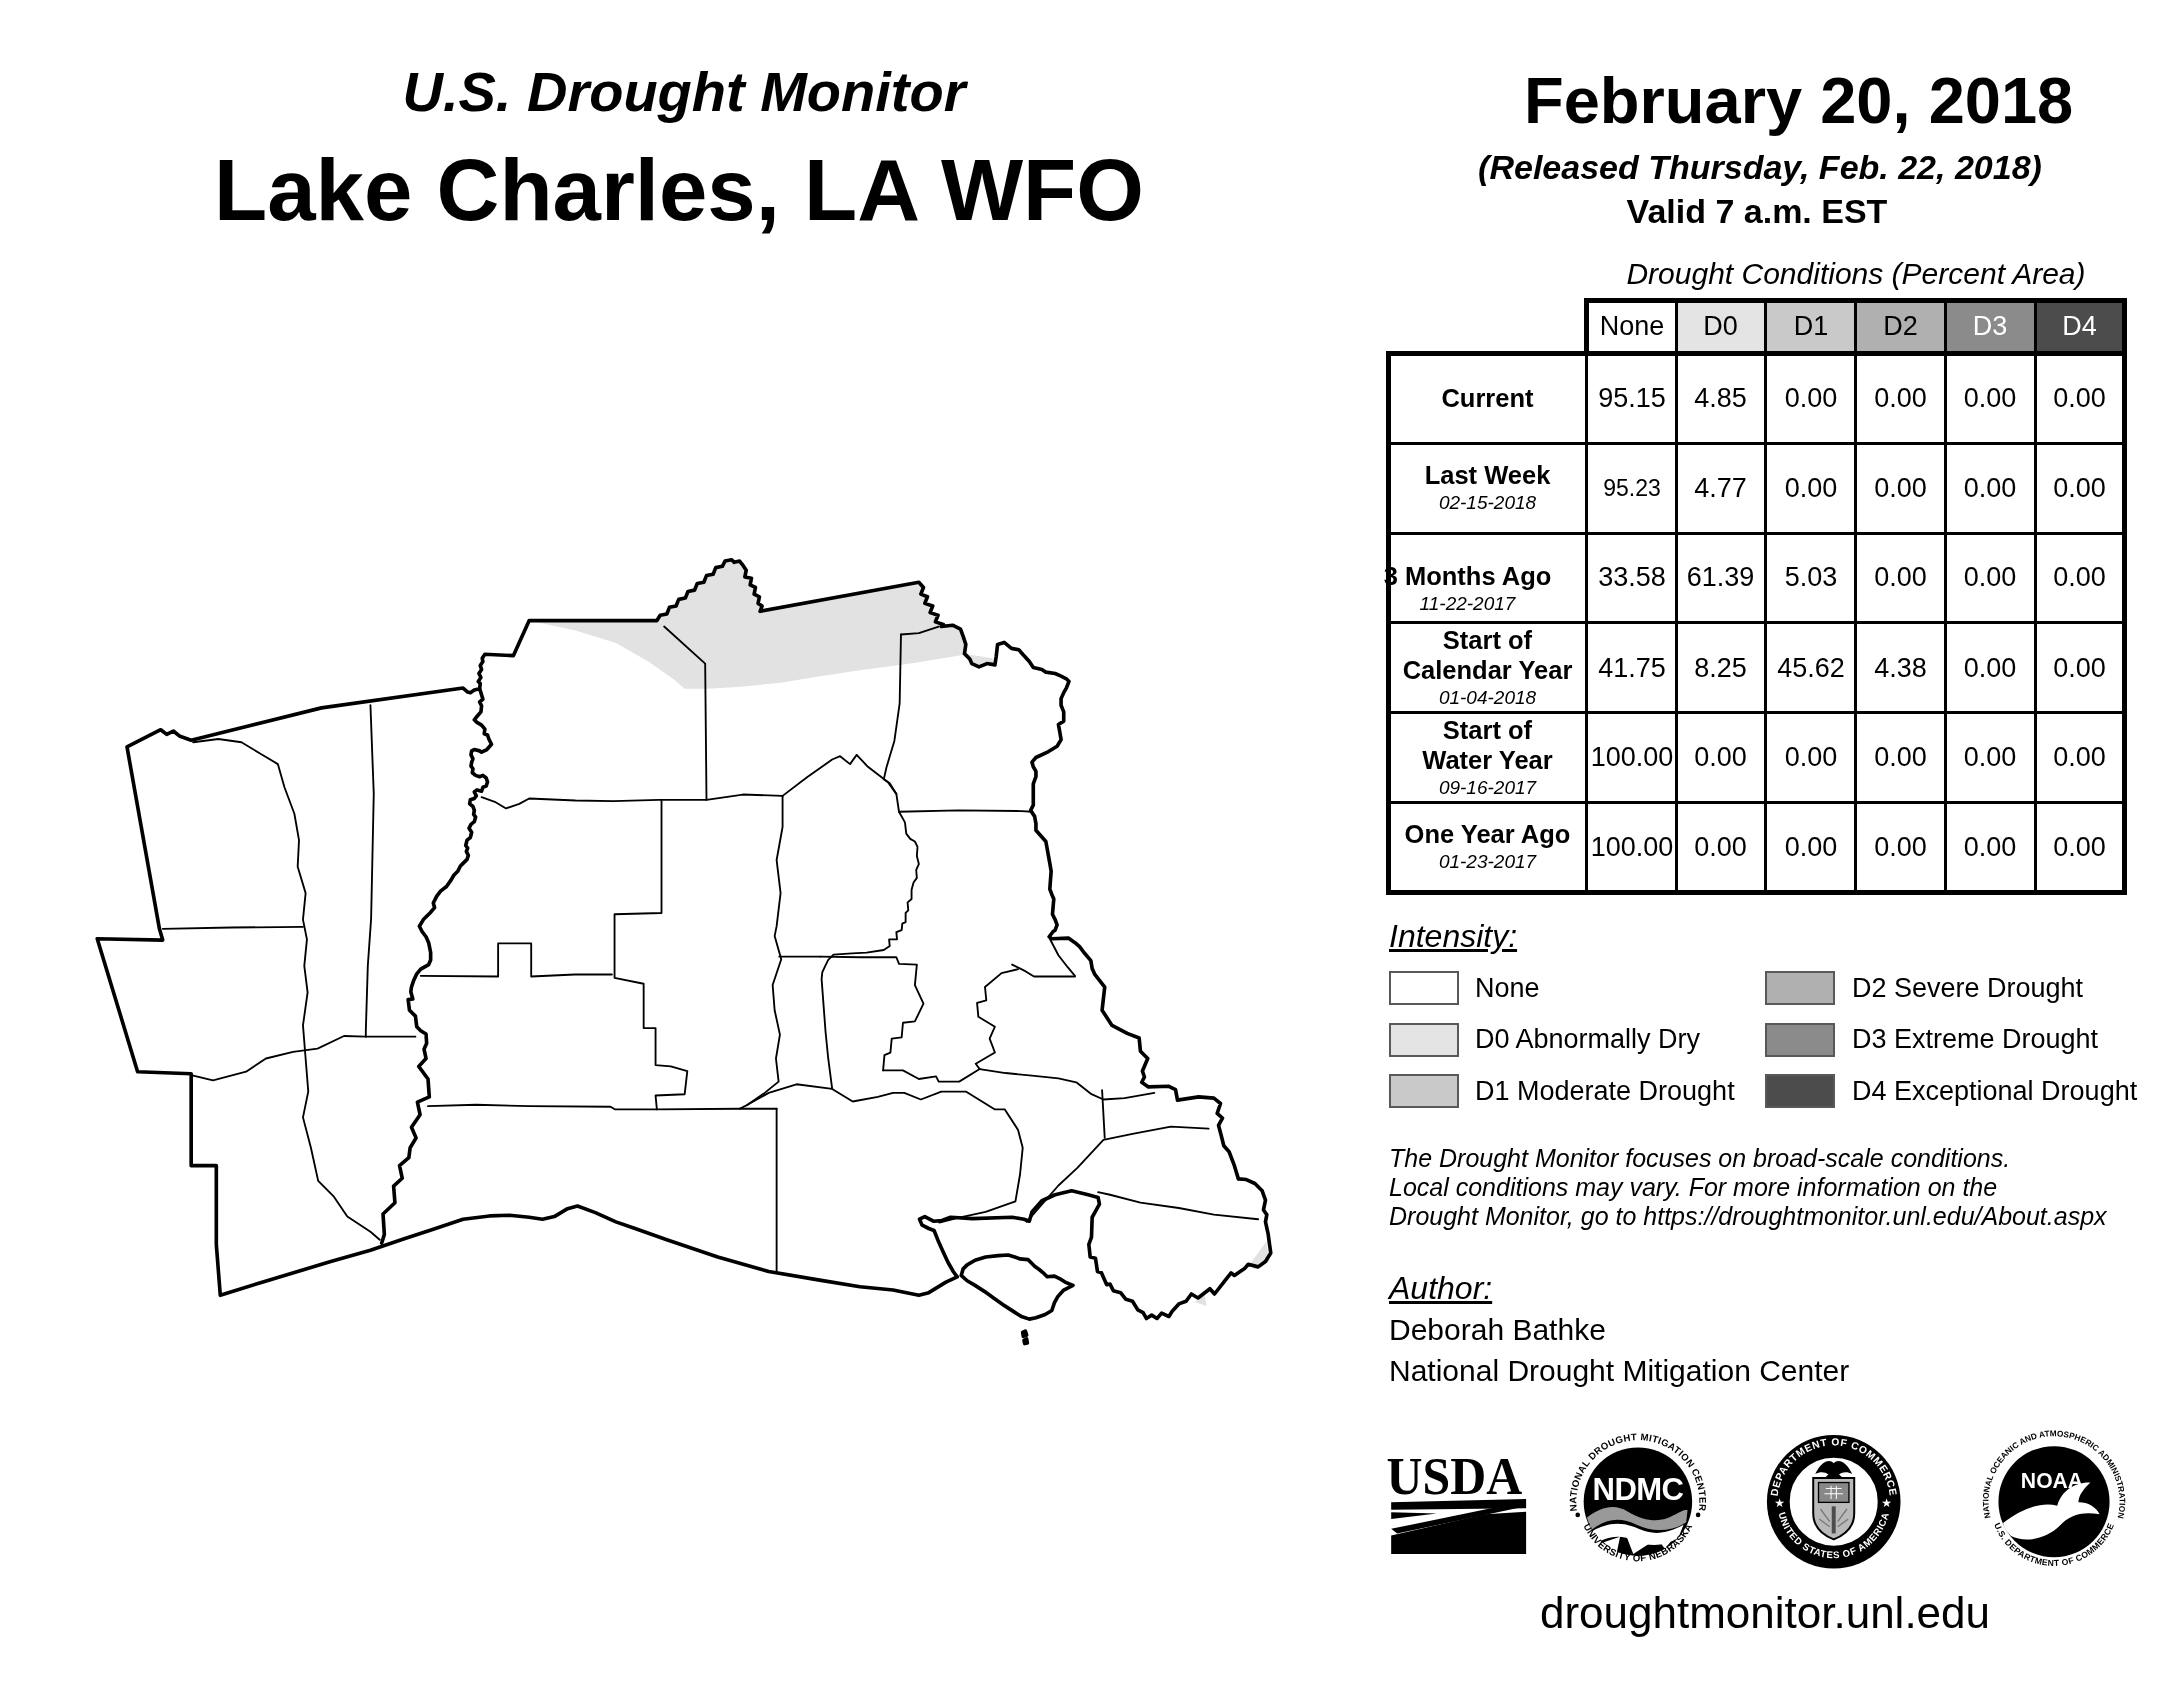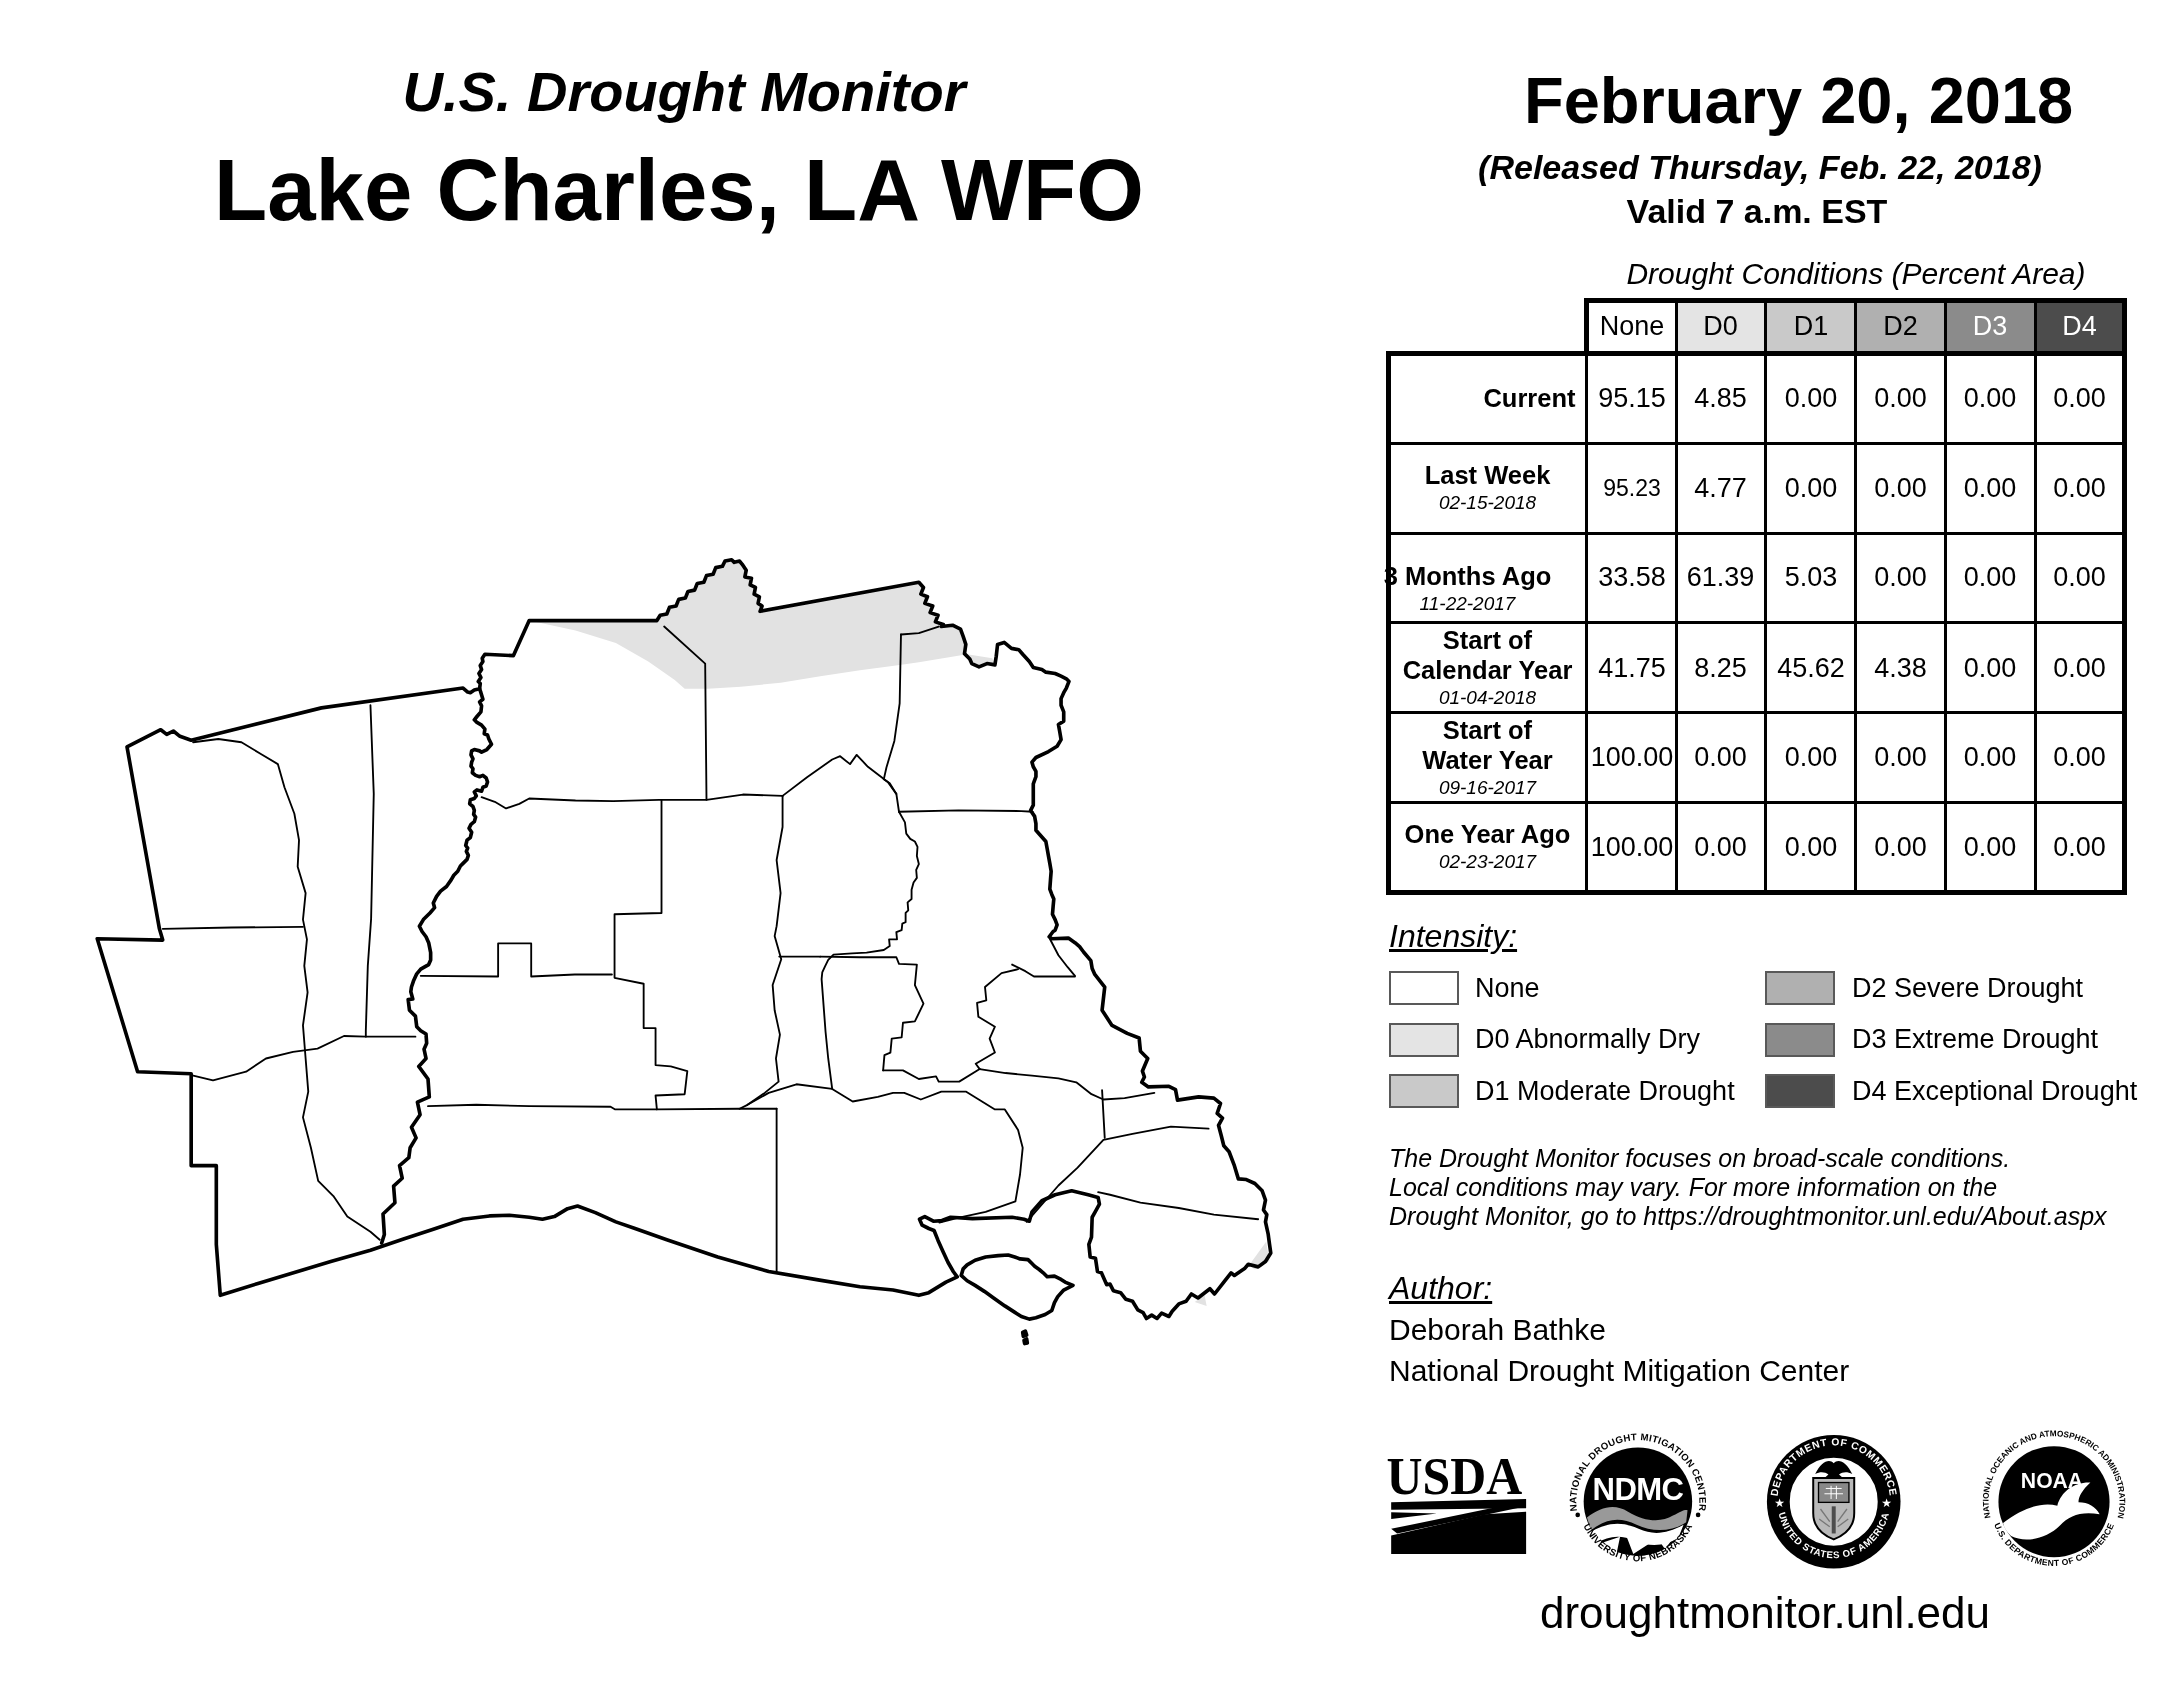--- a/index.html
+++ b/index.html
@@ -57,21 +57,21 @@
 <div class="tbl-line" style="left:1764px;top:353px;width:2.6px;height:539px;"></div>
 <div class="tbl-line" style="left:1854px;top:353px;width:2.6px;height:539px;"></div>
 <div class="tbl-line" style="left:1944px;top:353px;width:2.6px;height:539px;"></div>
 <div class="tbl-line" style="left:2034px;top:353px;width:2.6px;height:539px;"></div>
 <div class="tbl-line" style="left:1391px;top:442px;width:734px;height:2.6px;"></div>
 <div class="tbl-line" style="left:1391px;top:532px;width:734px;height:2.6px;"></div>
 <div class="tbl-line" style="left:1391px;top:621px;width:734px;height:2.6px;"></div>
 <div class="tbl-line" style="left:1391px;top:711px;width:734px;height:2.6px;"></div>
 <div class="tbl-line" style="left:1391px;top:801px;width:734px;height:2.6px;"></div>
 
-<div class="lbl" style="left:1391px;top:355px;width:193px;height:86px;font-size:25.5px;font-weight:bold;line-height:30px;padding-left:42px;">Current</div>
+<div class="lbl" style="left:1391px;top:355px;width:193px;height:86px;font-size:25.5px;font-weight:bold;line-height:30px;">Current</div>
 
 <div class="cell" style="left:1587px;top:353px;width:90px;height:90px;font-size:27px;">95.15</div>
 <div class="cell" style="left:1676px;top:353px;width:89px;height:90px;font-size:27px;">4.85</div>
 <div class="cell" style="left:1766px;top:353px;width:90px;height:90px;font-size:27px;">0.00</div>
 <div class="cell" style="left:1856px;top:353px;width:89px;height:90px;font-size:27px;">0.00</div>
 <div class="cell" style="left:1945px;top:353px;width:90px;height:90px;font-size:27px;">0.00</div>
 <div class="cell" style="left:2035px;top:353px;width:89px;height:90px;font-size:27px;">0.00</div>
 
 <div class="lbl" style="left:1391px;top:445px;width:193px;height:86px;font-size:25.5px;font-weight:bold;line-height:30px;">Last Week<span style="font-size:19px;font-weight:normal;font-style:italic;line-height:26px;">02-15-2018</span></div>
 
@@ -102,21 +102,21 @@
 
 <div class="lbl" style="left:1391px;top:715px;width:193px;height:85px;font-size:25.5px;font-weight:bold;line-height:30px;">Start of<br>Water Year<span style="font-size:19px;font-weight:normal;font-style:italic;line-height:26px;">09-16-2017</span></div>
 
 <div class="cell" style="left:1587px;top:713px;width:90px;height:89px;font-size:27px;">100.00</div>
 <div class="cell" style="left:1676px;top:713px;width:89px;height:89px;font-size:27px;">0.00</div>
 <div class="cell" style="left:1766px;top:713px;width:90px;height:89px;font-size:27px;">0.00</div>
 <div class="cell" style="left:1856px;top:713px;width:89px;height:89px;font-size:27px;">0.00</div>
 <div class="cell" style="left:1945px;top:713px;width:90px;height:89px;font-size:27px;">0.00</div>
 <div class="cell" style="left:2035px;top:713px;width:89px;height:89px;font-size:27px;">0.00</div>
 
-<div class="lbl" style="left:1391px;top:804px;width:193px;height:86px;font-size:25.5px;font-weight:bold;line-height:30px;">One Year Ago<span style="font-size:19px;font-weight:normal;font-style:italic;line-height:26px;">02-23-2017</span></div>
+<div class="lbl" style="left:1391px;top:804px;width:193px;height:86px;font-size:25.5px;font-weight:bold;line-height:30px;">One Year Ago<span style="font-size:19px;font-weight:normal;font-style:italic;line-height:26px;">01-23-2017</span></div>
 
 <div class="cell" style="left:1587px;top:802px;width:90px;height:90px;font-size:27px;">100.00</div>
 <div class="cell" style="left:1676px;top:802px;width:89px;height:90px;font-size:27px;">0.00</div>
 <div class="cell" style="left:1766px;top:802px;width:90px;height:90px;font-size:27px;">0.00</div>
 <div class="cell" style="left:1856px;top:802px;width:89px;height:90px;font-size:27px;">0.00</div>
 <div class="cell" style="left:1945px;top:802px;width:90px;height:90px;font-size:27px;">0.00</div>
 <div class="cell" style="left:2035px;top:802px;width:89px;height:90px;font-size:27px;">0.00</div>
 </div>
 <div id="legend">
 

